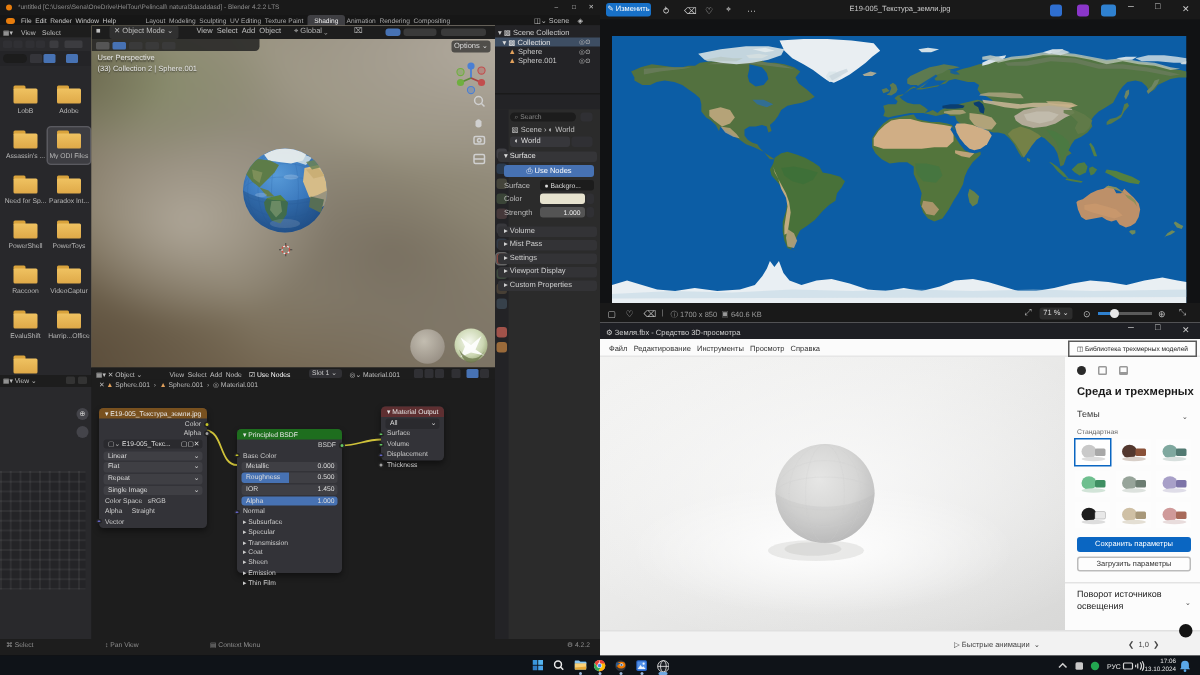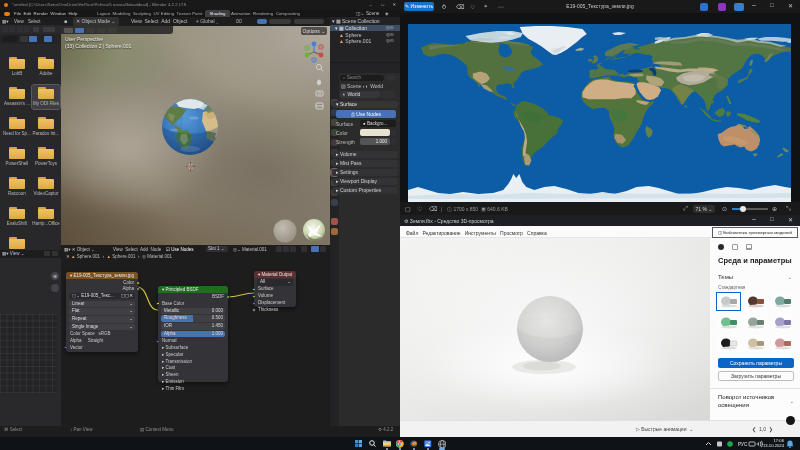--- a/index.html
+++ b/index.html
@@ -562,21 +562,21 @@
         <ellipse cx="42" cy="42" rx="33" ry="22" fill="none" stroke="#cdcdcd" stroke-width=".5" opacity=".3"></ellipse>
         <ellipse cx="42" cy="42" rx="13" ry="32.6" fill="none" stroke="#d0d0d0" stroke-width=".5" opacity=".3"></ellipse>
         <ellipse cx="42" cy="42" rx="24" ry="32.8" fill="none" stroke="#d0d0d0" stroke-width=".5" opacity=".25"></ellipse>
       </svg>
     </div>
 
     <div class="abs" style="left:310px;top:23px;width:90px;height:182px;background:#fcfcfc">
       <span class="abs" style="left:8px;top:6px;width:6px;height:6px;border-radius:3px;background:#2a2a2a"></span>
       <span class="abs" style="left:22px;top:6px;width:6px;height:6px;border:1px solid #999;border-radius:1px"></span>
       <span class="abs" style="left:36px;top:6px;width:6px;height:6px;border:1px solid #999;border-radius:1px;border-bottom:2.5px solid #999"></span>
-      <div class="abs" style="left:8px;top:18px;color:#1a1a1a;font-size:7.5px;font-weight:bold">Среда и параметры</div>
+      <div class="abs" style="left:8px;top:18px;color:#1a1a1a;font-size:7.5px;font-weight:bold">Среда и трехмерных</div>
       <div class="abs" style="left:8px;top:36px;color:#333;font-size:6px">Темы</div>
       <span class="abs" style="right:8px;top:36px;color:#555;font-size:5px">⌄</span>
       <div class="abs" style="left:8px;top:47px;color:#666;font-size:4.5px">Стандартная</div>
       <div id="themes" class="abs" style="left:6px;top:54px;width:80px;height:62px">
         <svg width="80" height="62" viewBox="0 0 80 62">
           <g>
             <rect x="0.5" y="0.5" width="24" height="18" fill="#fff" stroke="#0a66c2" stroke-width="1"></rect>
             <ellipse cx="10" cy="9" rx="5" ry="4.5" fill="#c9c9c9"></ellipse>
               <rect x="14" y="7" width="7" height="5" rx="1" fill="#a8a8a8"></rect>
               <ellipse cx="13" cy="14" rx="8" ry="1.5" fill="#ddd"></ellipse>

